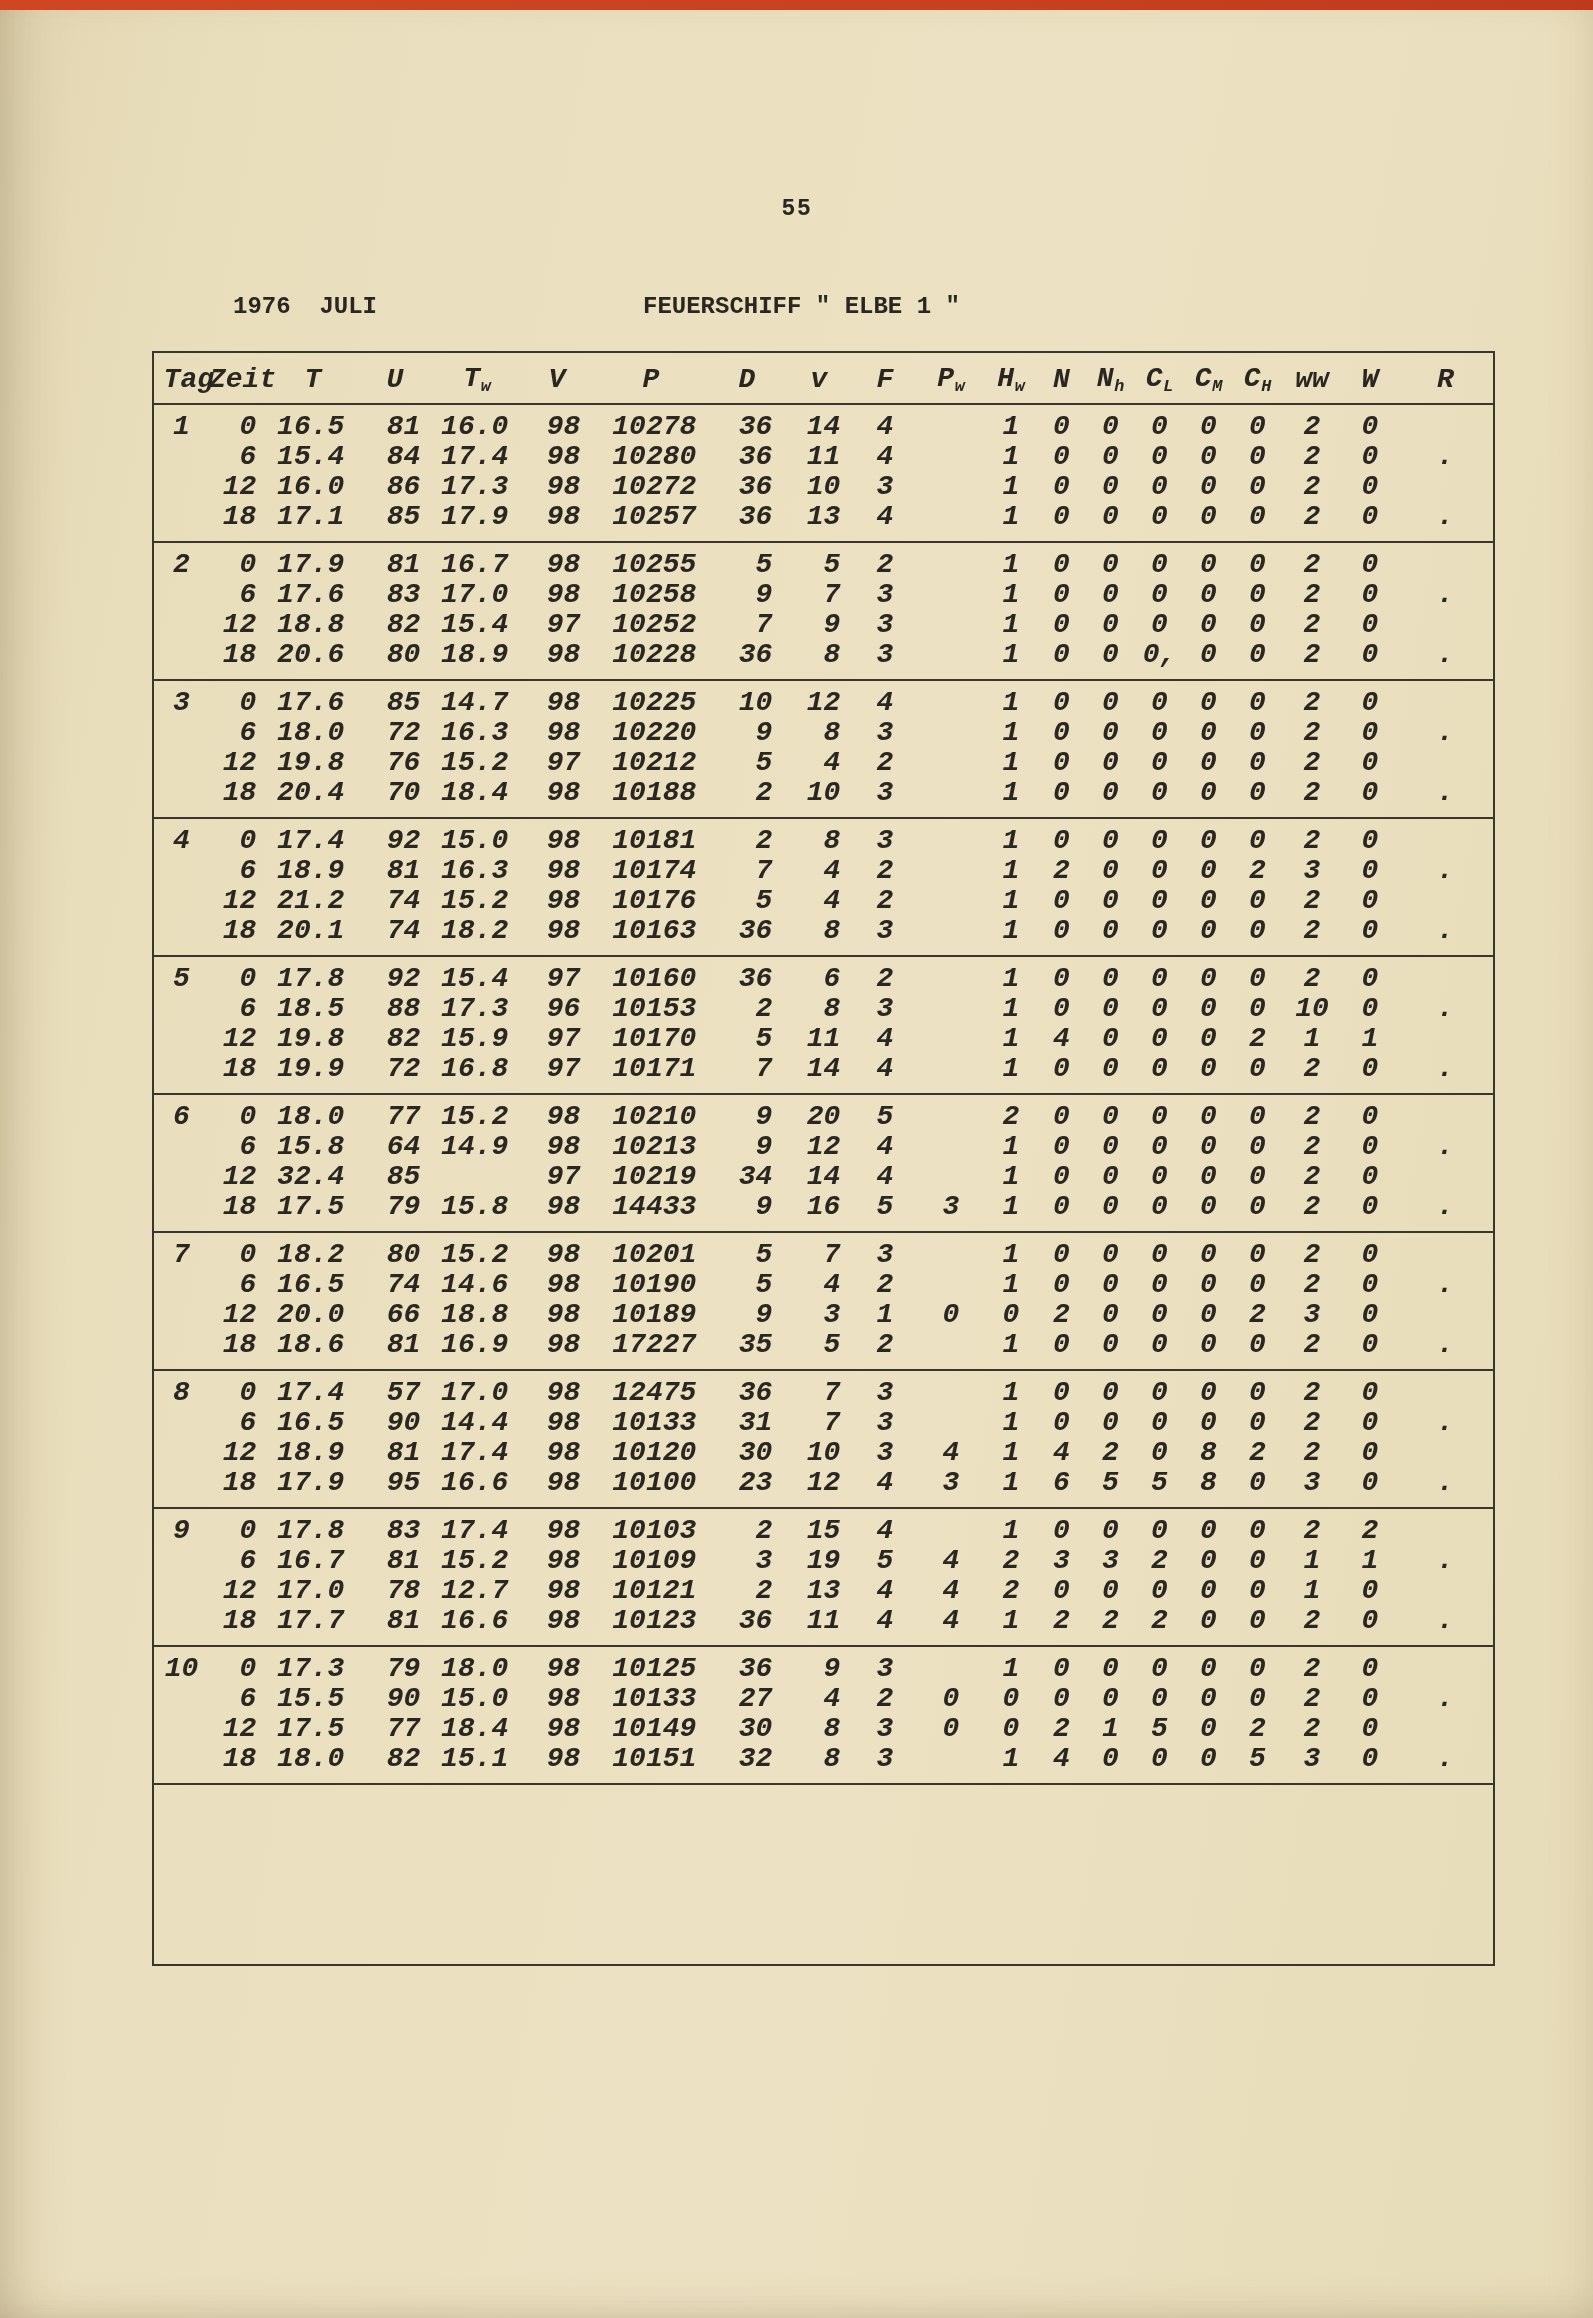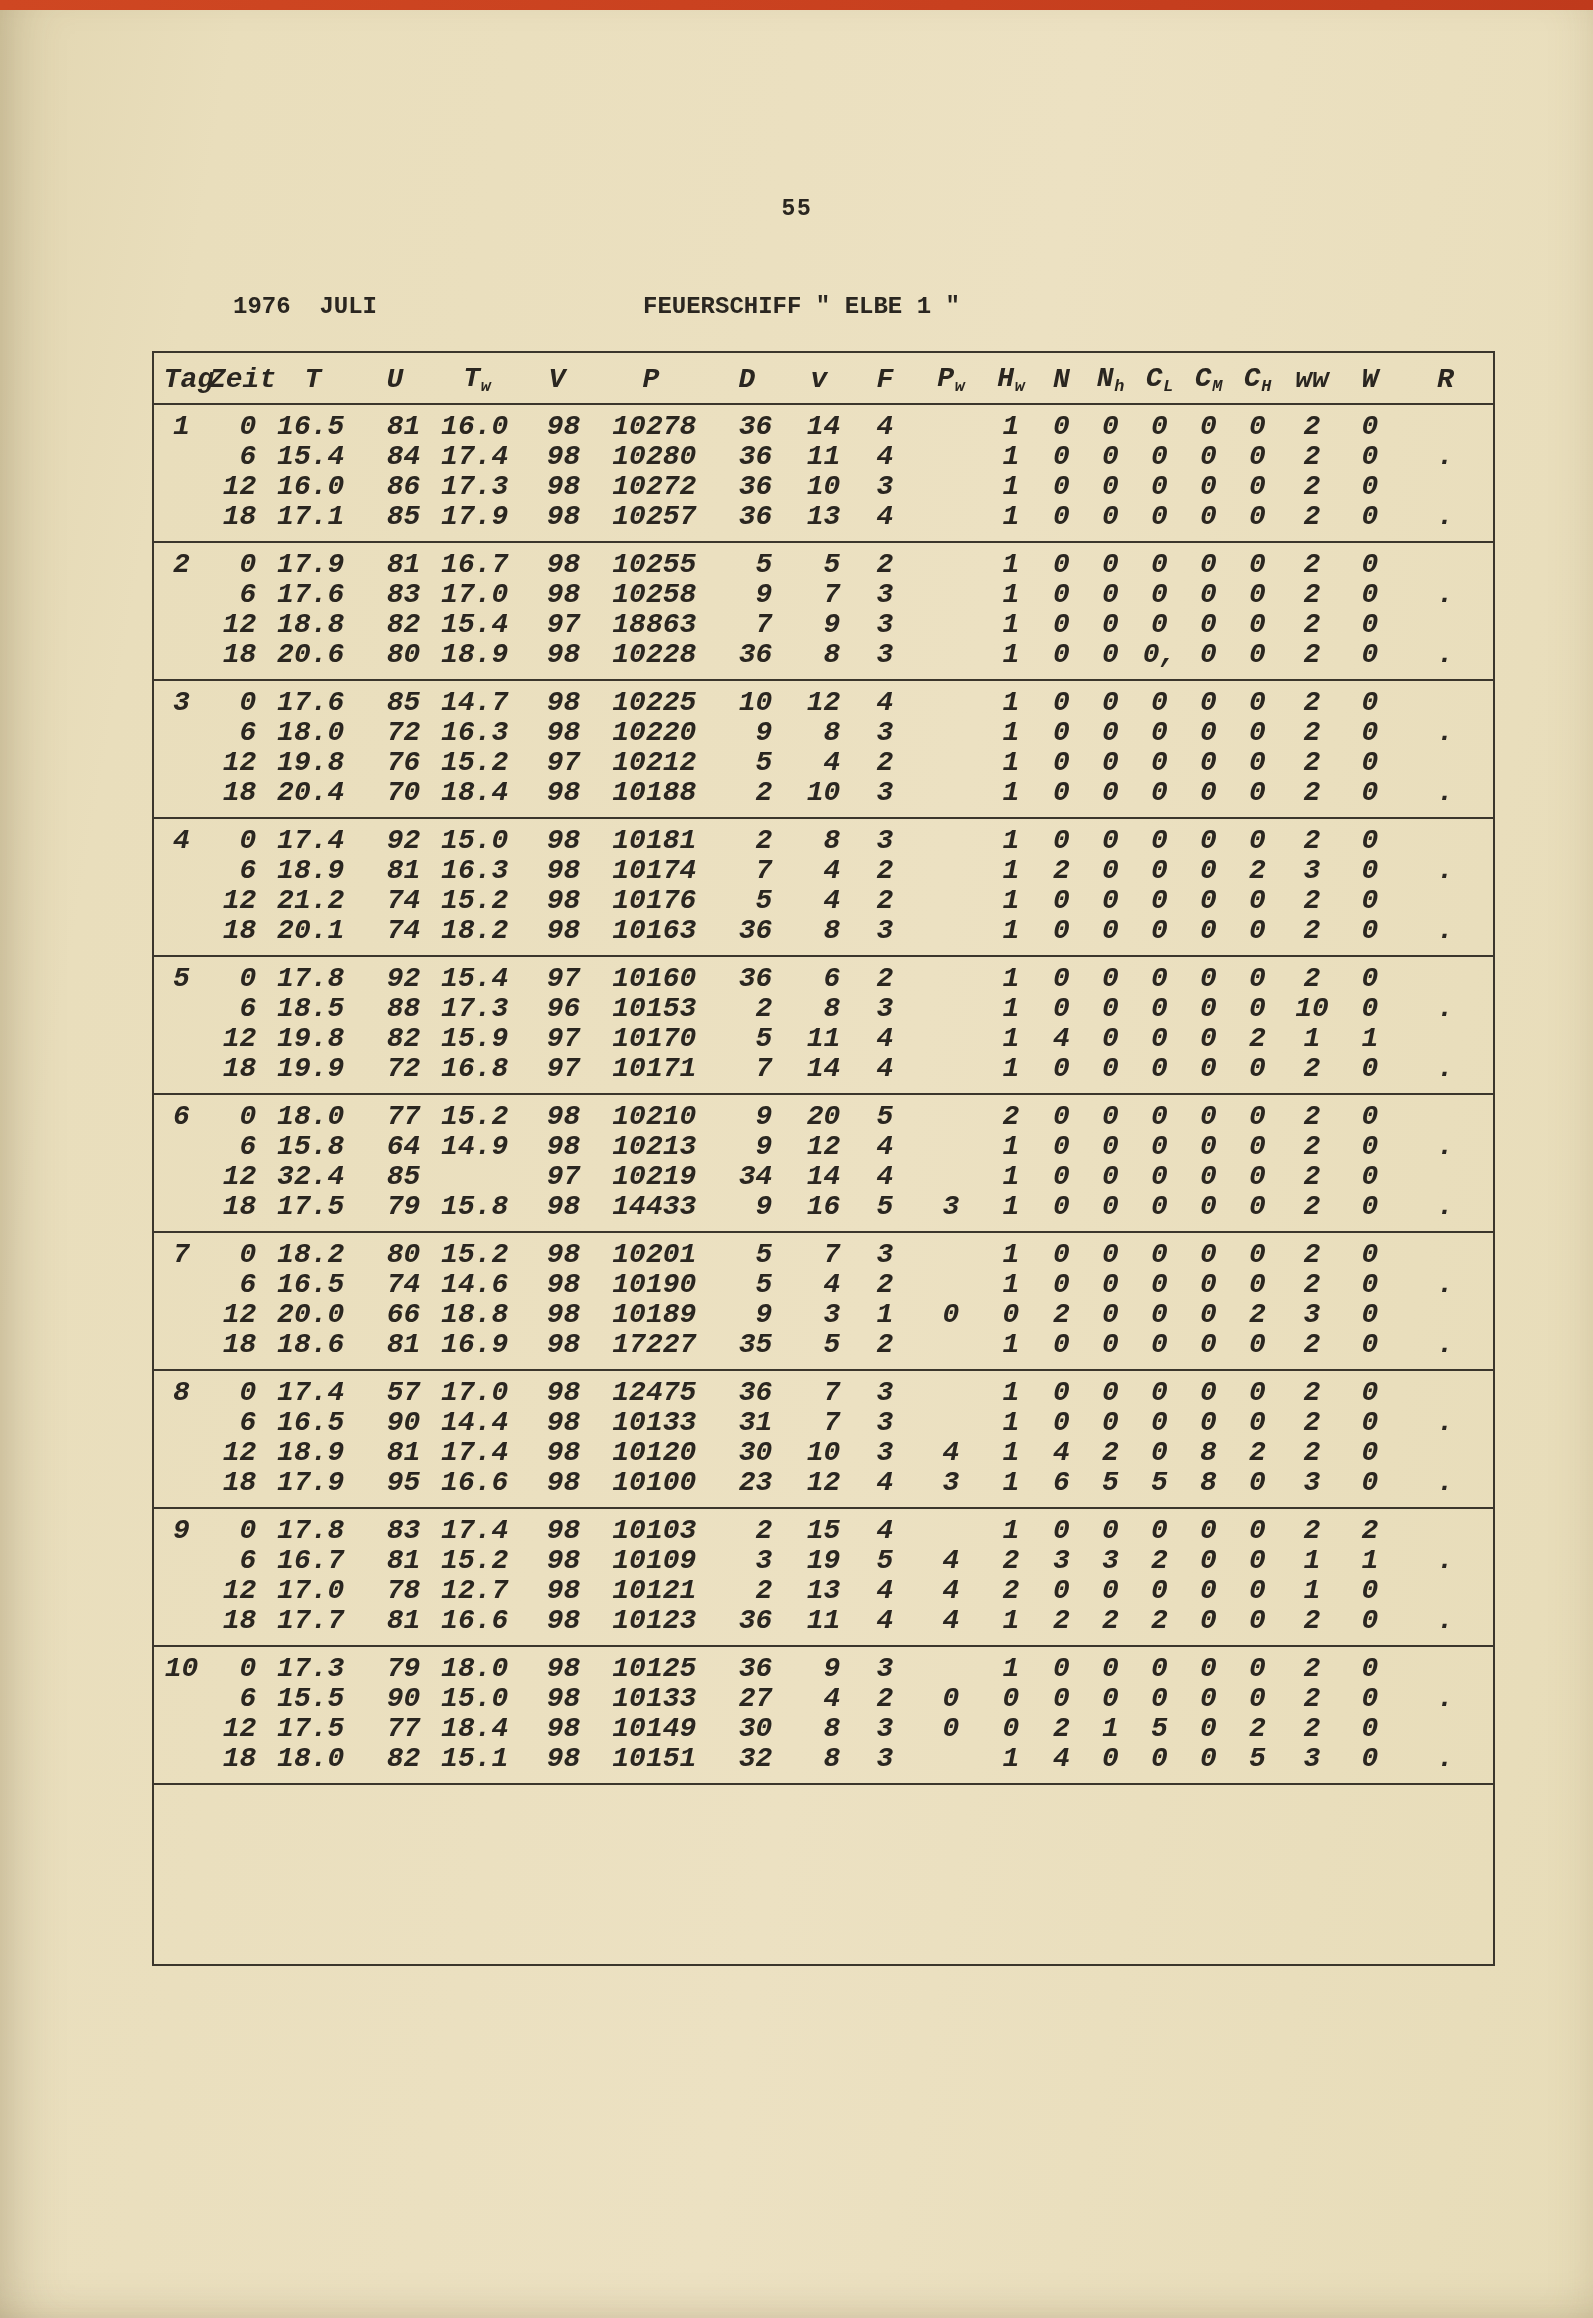--- a/index.html
+++ b/index.html
@@ -244,21 +244,21 @@
           <td class="a-c" data-name="cell-w">0</td>
           <td class="a-c" data-name="cell-r">.</td>
         </tr>
         <tr data-name="table-row">
           <td class="a-c" data-name="cell-tag"></td>
           <td class="a-r" data-name="cell-zeit">12</td>
           <td class="a-r" data-name="cell-t">18.8</td>
           <td class="a-r" data-name="cell-u">82</td>
           <td class="a-r" data-name="cell-tw">15.4</td>
           <td class="a-r" data-name="cell-v">97</td>
-          <td class="a-r" data-name="cell-p">18863</td>
+          <td class="a-r" data-name="cell-p">10252</td>
           <td class="a-r" data-name="cell-d">7</td>
           <td class="a-r" data-name="cell-v">9</td>
           <td class="a-c" data-name="cell-f">3</td>
           <td class="a-c" data-name="cell-pw"></td>
           <td class="a-c" data-name="cell-hw">1</td>
           <td class="a-c" data-name="cell-n">0</td>
           <td class="a-c" data-name="cell-nh">0</td>
           <td class="a-c" data-name="cell-cl">0</td>
           <td class="a-c" data-name="cell-cm">0</td>
           <td class="a-c" data-name="cell-ch">0</td>

